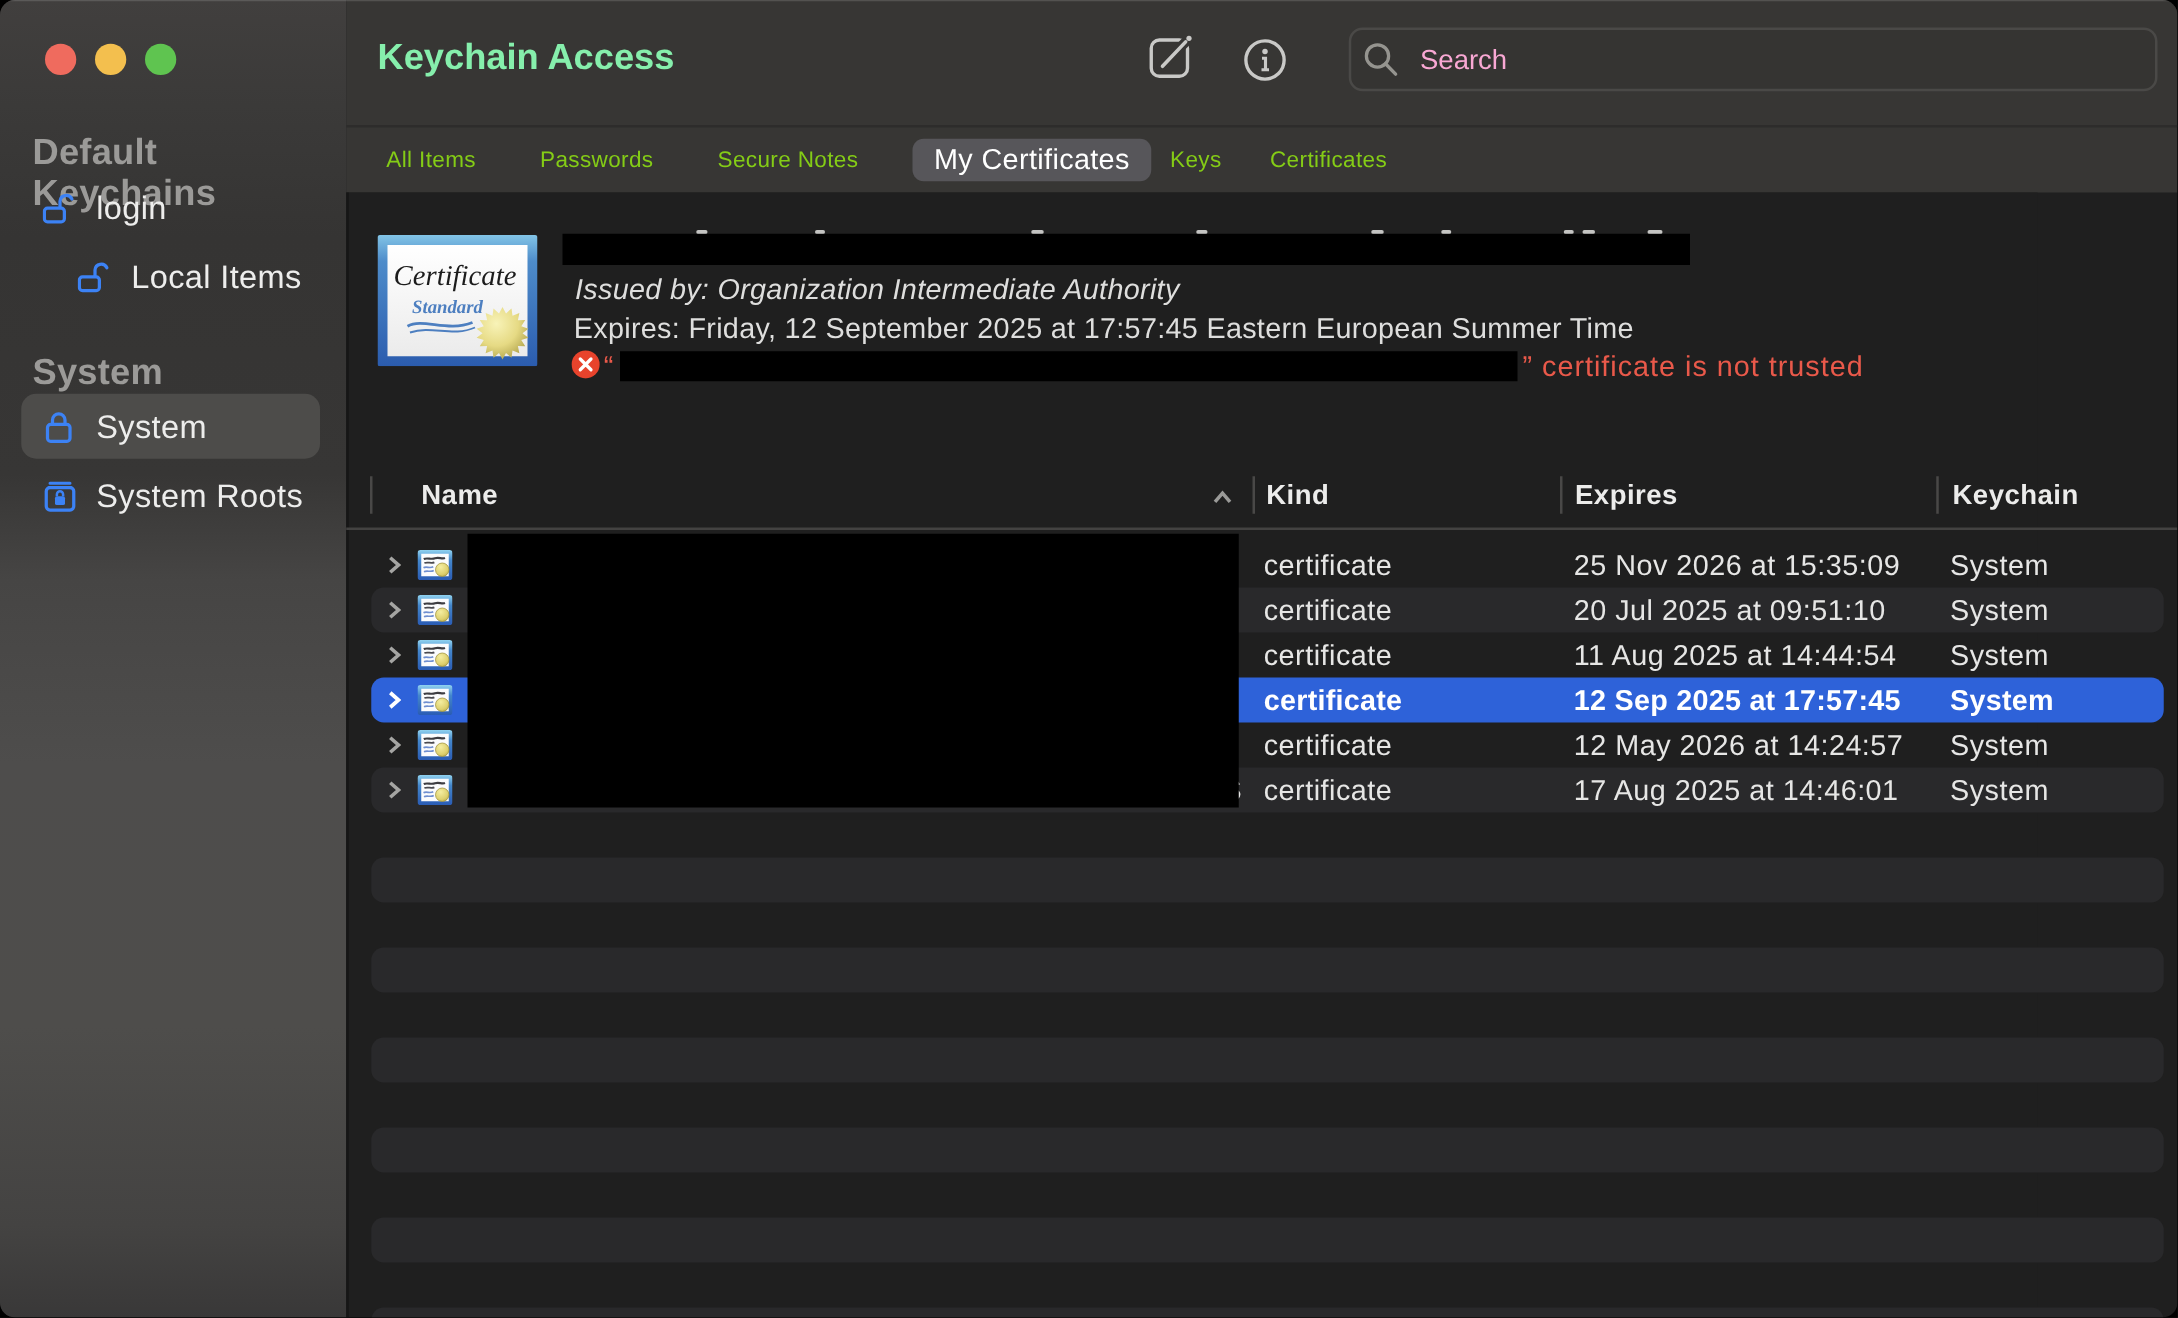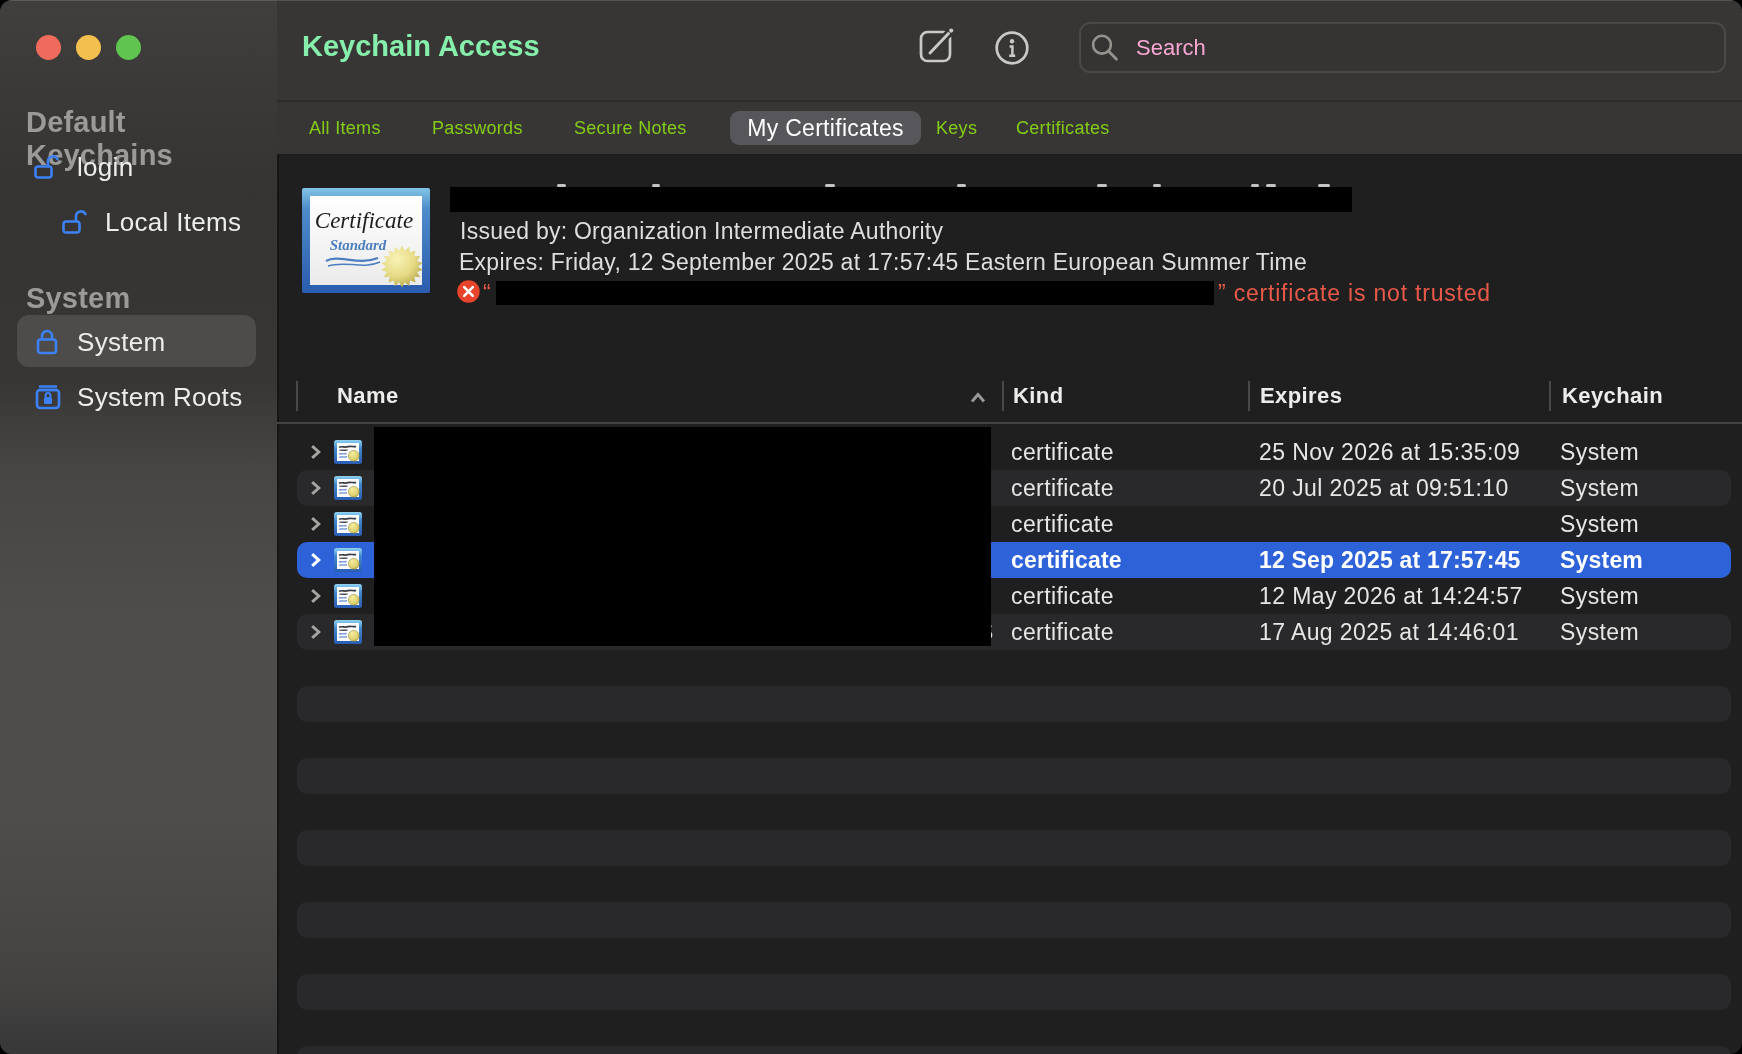--- a/index.html
+++ b/index.html
@@ -158,21 +158,21 @@
       <div class="redact" style="left:173px;top:33px;width:902px;height:25px;"></div>
       <div class="speck" style="left:280px;width:9px;"></div>
       <div class="speck" style="left:375px;width:8px;"></div>
       <div class="speck" style="left:548px;width:10px;"></div>
       <div class="speck" style="left:680px;width:9px;"></div>
       <div class="speck" style="left:820px;width:10px;"></div>
       <div class="speck" style="left:876px;width:8px;"></div>
       <div class="speck" style="left:974px;width:8px;"></div>
       <div class="speck" style="left:989px;width:10px;"></div>
       <div class="speck" style="left:1041px;width:12px;"></div>
-      <div class="dline" style="left:183px;top:64px;">Issued by: Organization Intermediate Authority</div>
+      <div class="dline" style="left:183px;top:64px;font-style:italic;">Issued by: Organization Intermediate Authority</div>
       <div class="dline" style="left:182px;top:95px;">Expires: Friday, 12 September 2025 at 17:57:45 Eastern European Summer Time</div>
       <svg class="badge" viewBox="0 0 23 23">
           <circle cx="11.5" cy="11.5" r="11.2" fill="#e8432c"></circle>
           <path d="M7.2 7.2 L15.8 15.8 M15.8 7.2 L7.2 15.8" stroke="#fff" stroke-width="2.6" stroke-linecap="round"></path>
         </svg>
       <div class="dline red" style="left:206px;top:126px;">“</div>
       <div class="redact" style="left:219px;top:127px;width:718px;height:24px;"></div>
       <div class="dline red" style="left:941px;top:126px;letter-spacing:0.8px;">” certificate is not trusted</div>
 
       <div class="th" style="left:60px;top:229px;">Name</div>
@@ -242,20 +242,21 @@
       <div class="rtxt" style="left:982px;top:316px;line-height:36px;">20 Jul 2025 at 09:51:10</div>
       <div class="rtxt" style="left:1283px;top:316px;line-height:36px;">System</div>
 
       <svg class="chev" style="top:362px;" viewBox="0 0 11 16">
           <path d="M2.2 2.2 L8.8 8 L2.2 13.8" fill="none" stroke="#a5a5a3" stroke-width="2.9"></path>
         </svg>
       <svg class="mini" style="top:358px;" viewBox="0 0 28 24">
           <use href="#minicert"></use>
         </svg>
       <div class="rtxt" style="left:734px;top:352px;line-height:36px;">certificate</div>
+      <div class="rtxt" style="left:982px;top:352px;line-height:36px;">11 Aug 2025 at 14:44:54</div>
       <div class="rtxt" style="left:1283px;top:352px;line-height:36px;">System</div>
 
       <svg class="chev" style="top:398px;" viewBox="0 0 11 16">
           <path d="M2.2 2.2 L8.8 8 L2.2 13.8" fill="none" stroke="#ffffff" stroke-width="3"></path>
         </svg>
       <svg class="mini" style="top:394px;" viewBox="0 0 28 24">
           <use href="#minicert"></use>
         </svg>
       <div class="rtxt w" style="left:734px;top:388px;line-height:36px;font-weight:700;letter-spacing:0.2px;">certificate</div>
       <div class="rtxt w" style="left:982px;top:388px;line-height:36px;font-weight:700;letter-spacing:0.2px;">12 Sep 2025 at 17:57:45</div>

